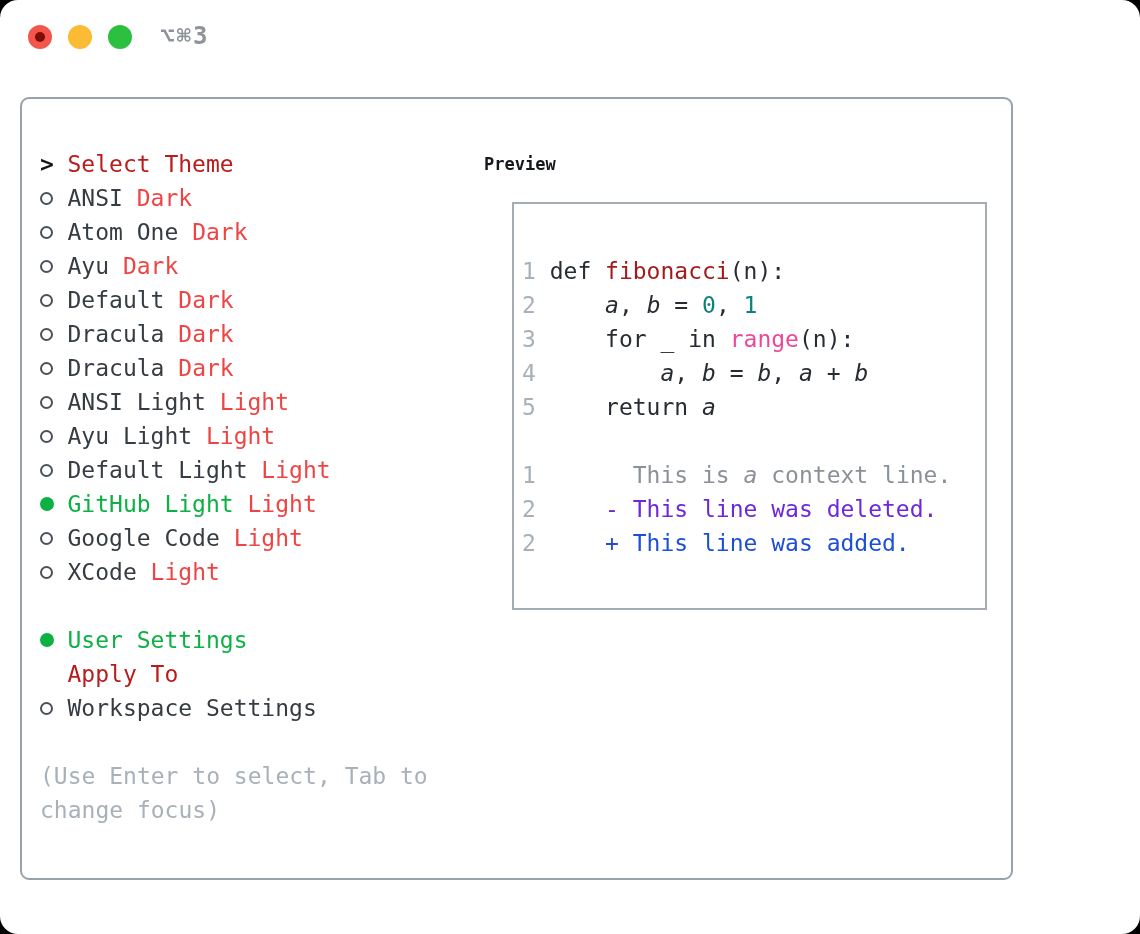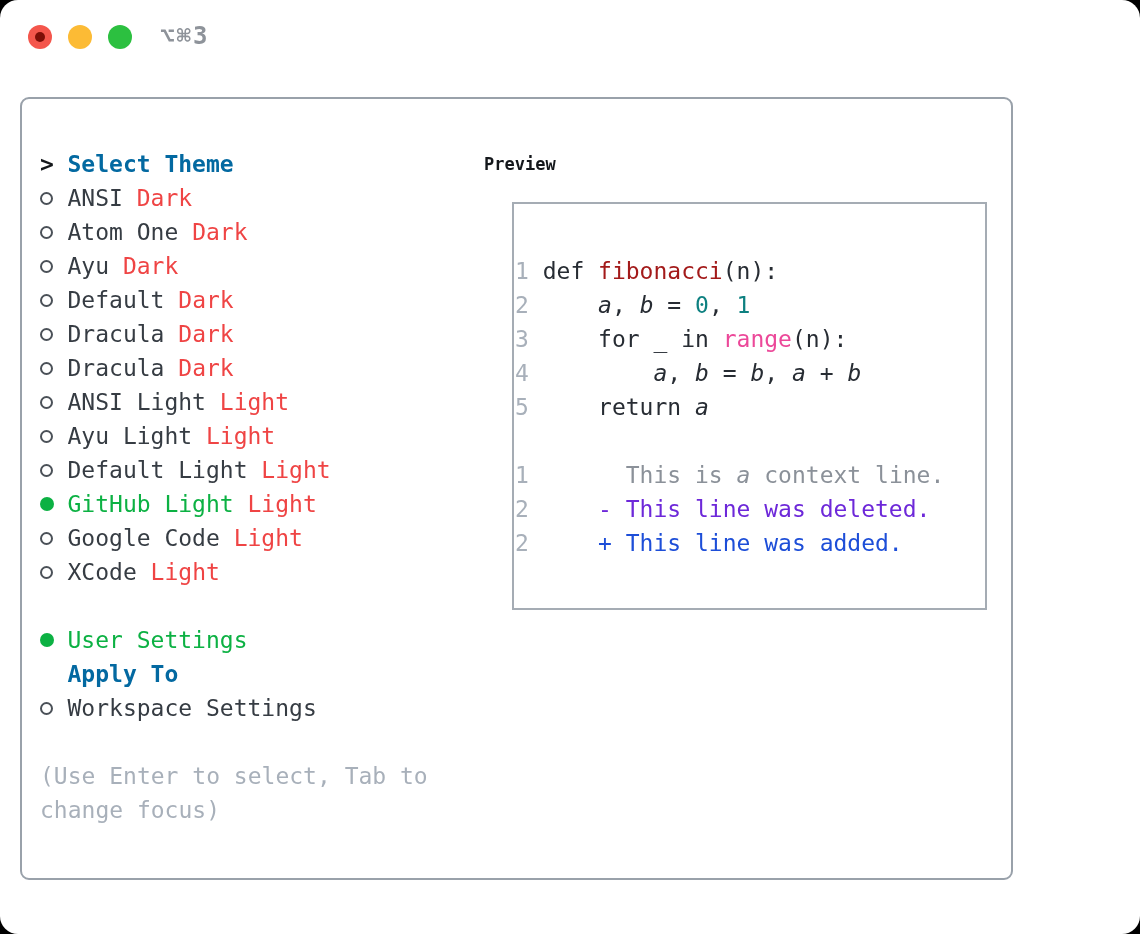--- a/index.html
+++ b/index.html
@@ -33,35 +33,35 @@
     box-sizing:border-box;
   }
   .left-col{position:absolute;left:18px;top:48px;}
   .row{display:flex;align-items:center;height:34px;white-space:pre;
        font-size:23px;color:#363c43;}
   .marker{flex:0 0 27.5px;width:27.5px;display:flex;align-items:center;}
   .radio{width:13px;height:13px;border:2px solid #4b5158;border-radius:50%;
          box-sizing:border-box;}
   .radio.on{width:14px;height:14px;border:none;background:#0cb143;}
   .prompt{font-weight:700;color:#14171b;font-size:23px;}
-  .hdr{font-weight:700;color:#0369a1;}
+  .hdr{font-weight:400;color:#b91c1c;}
   .name{color:#363c43;}
   .variant{color:#ef4444;margin-left:13.85px;}
   .green{color:#0cb143;}
   .help{color:#a8b0ba;}
   .spacer{height:34px;}
   
   .preview-hdr{
     position:absolute;left:462px;top:48px;height:34px;line-height:34px;
     font-size:17px;font-weight:700;color:#14171b;
   }
   .preview-box{
     position:absolute;left:490px;top:103px;width:475px;height:408px;
     border:2px solid #a5acb4;background:#fff;box-sizing:border-box;
-    padding:50px 0 0 1px;
+    padding:50px 0 0 8px;
   }
   .cl{height:34px;line-height:34px;white-space:pre;font-size:23px;color:#272c33;}
   .lineno{display:inline-block;width:27.7px;color:#a8b0ba;}
   .c-func{color:#a31a1a;}
   .c-num{color:#0d8080;}
   .c-call{color:#ec4899;}
   .c-var{font-style:italic;}
   .c-ctx{color:#8b9199;}
   .c-del{color:#6d28d9;}
   .c-add{color:#1d4ed8;}

